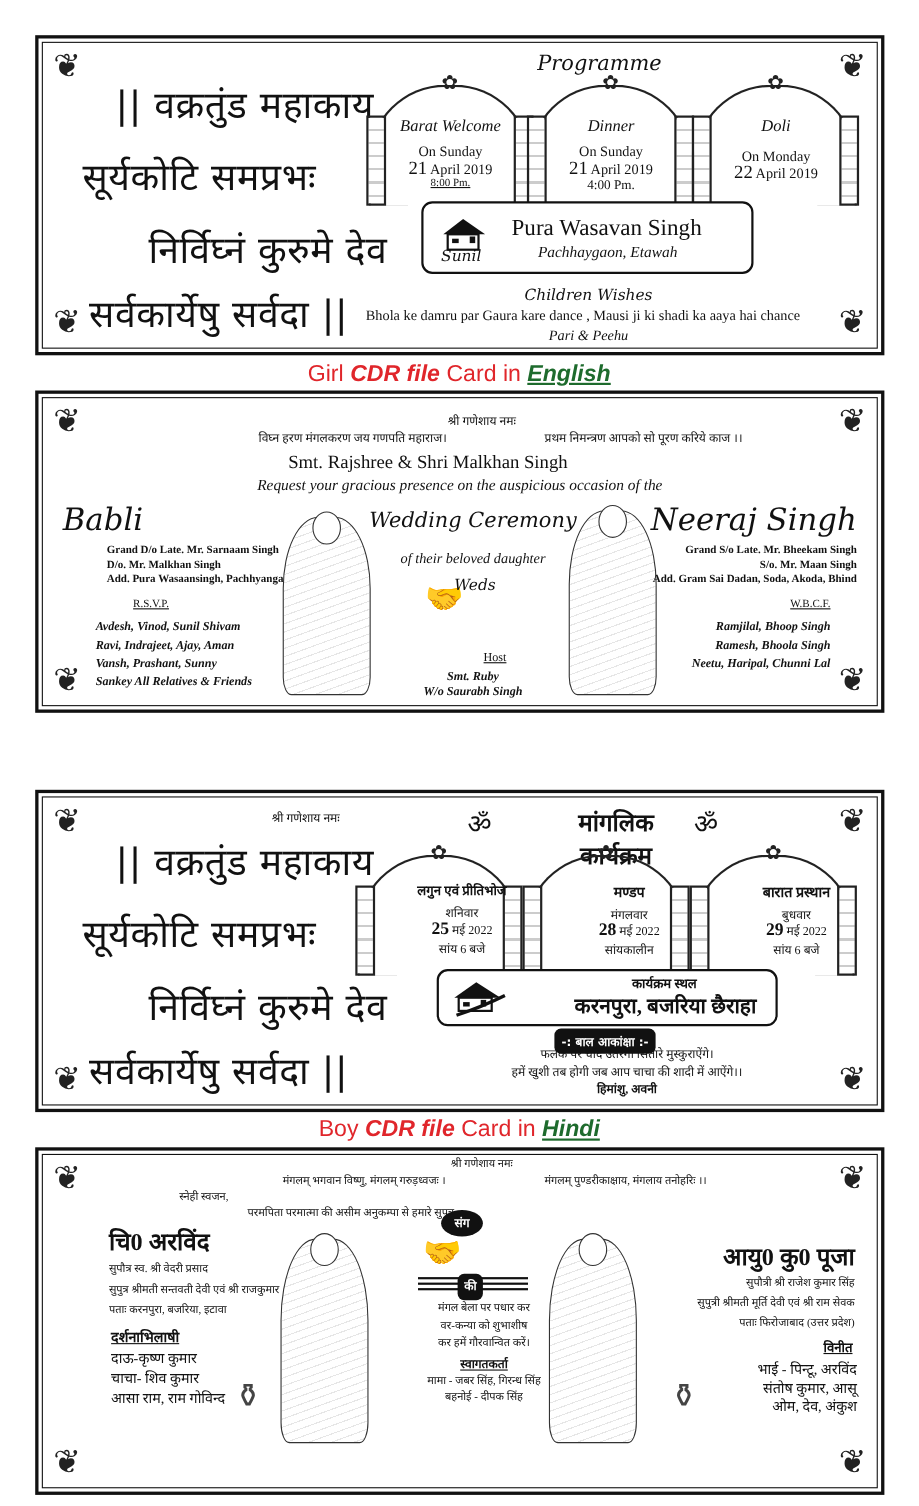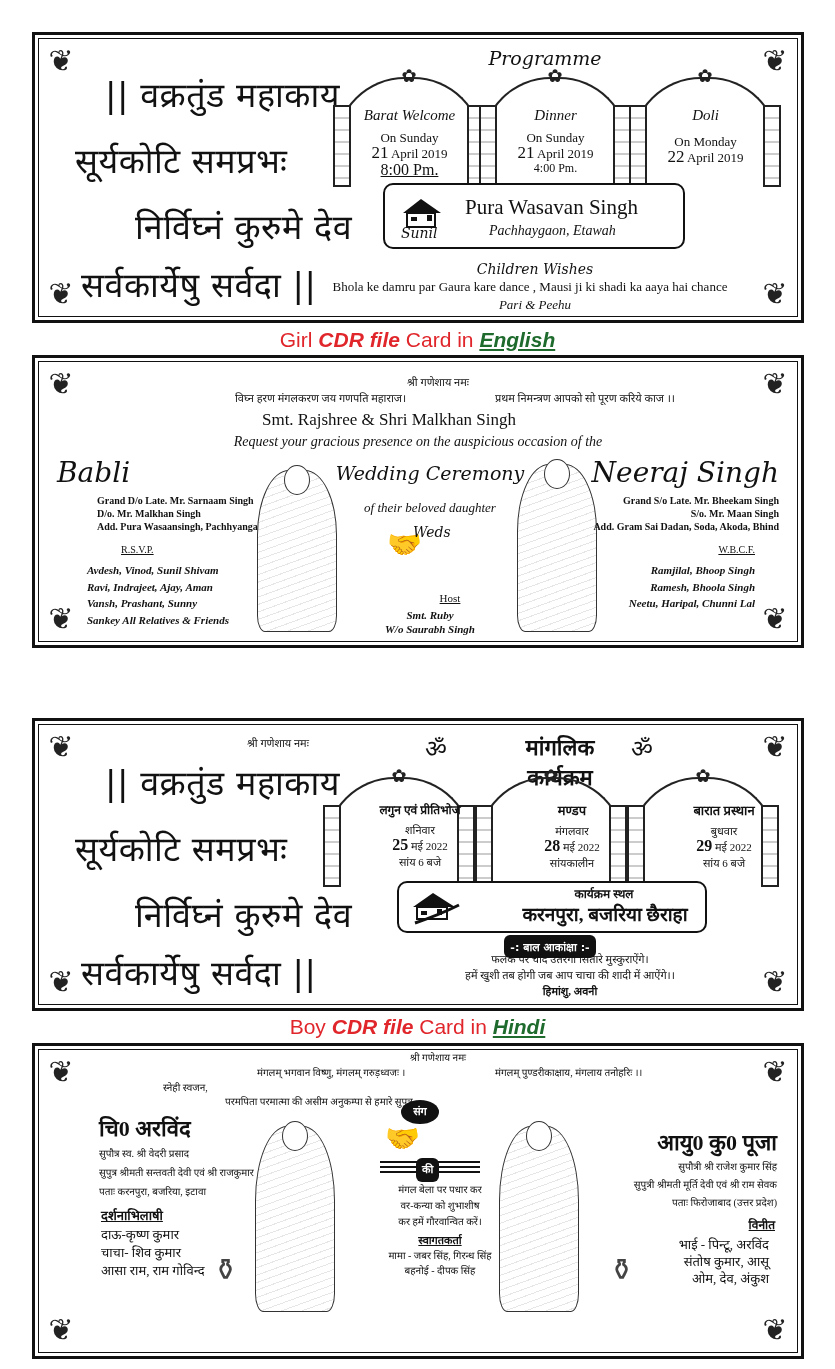--- a/index.html
+++ b/index.html
@@ -110,21 +110,21 @@
       <span class="arch-crest">✿</span>
     </div>
   <div class="arch" style="left:596px;top:42px;">
       <span class="arch-crest">✿</span>
     </div>
 
   <div class="abs center serif" style="left:312px;top:72px;width:125px;">
     <div class="ital" style="font-size:15px;">Barat Welcome</div>
     <div style="font-size:13px;margin-top:6px;">On Sunday</div>
     <div style="font-size:13px;line-height:14px;"><span style="font-size:17px;">21</span> <span>April 2019</span></div>
-    <div style="font-size:16px;text-decoration:underline;">8:00 Pm.</div>
+    <div style="font-size:10px;text-decoration:underline;">8:00 Pm.</div>
   </div>
   <div class="abs center serif" style="left:458px;top:72px;width:125px;">
     <div class="ital" style="font-size:15px;">Dinner</div>
     <div style="font-size:13px;margin-top:6px;">On Sunday</div>
     <div style="font-size:13px;line-height:14px;"><span style="font-size:17px;">21</span> <span>April 2019</span></div>
     <div style="font-size:12px;">4:00 Pm.</div>
   </div>
   <div class="abs center serif" style="left:608px;top:72px;width:125px;">
     <div class="ital" style="font-size:15px;">Doli</div>
     <div style="font-size:13px;margin-top:10px;">On Monday</div>
@@ -341,19 +341,19 @@
     <div>बहनोई - दीपक सिंह</div>
   </div>
 
   <div class="abs sans bold right" style="right:24px;top:80px;font-size:22px;">आयु0 कु0 पूजा</div>
   <div class="abs sans right" style="right:24px;top:112px;font-size:10px;line-height:18px;">
     <div>सुपौत्री श्री राजेश कुमार सिंह</div>
     <div>सुपुत्री श्रीमती मूर्ति देवी एवं श्री राम सेवक</div>
     <div>पताः फिरोजाबाद (उत्तर प्रदेश)</div>
   </div>
   <div class="abs sans bold ul right" style="right:26px;top:170px;font-size:12px;">विनीत</div>
-  <div class="abs sans right" style="right:32px;top:190px;font-size:13px;line-height:17px;">
+  <div class="abs sans right" style="right:22px;top:190px;font-size:13px;line-height:17px;">
     <div>भाई - पिन्टू, अरविंद</div>
     <div>संतोष कुमार, आसू</div>
     <div>ओम, देव, अंकुश</div>
   </div>
   <div class="kalash" style="left:574px;top:206px;">⚱</div>
 </div>
 
 </body></html>

